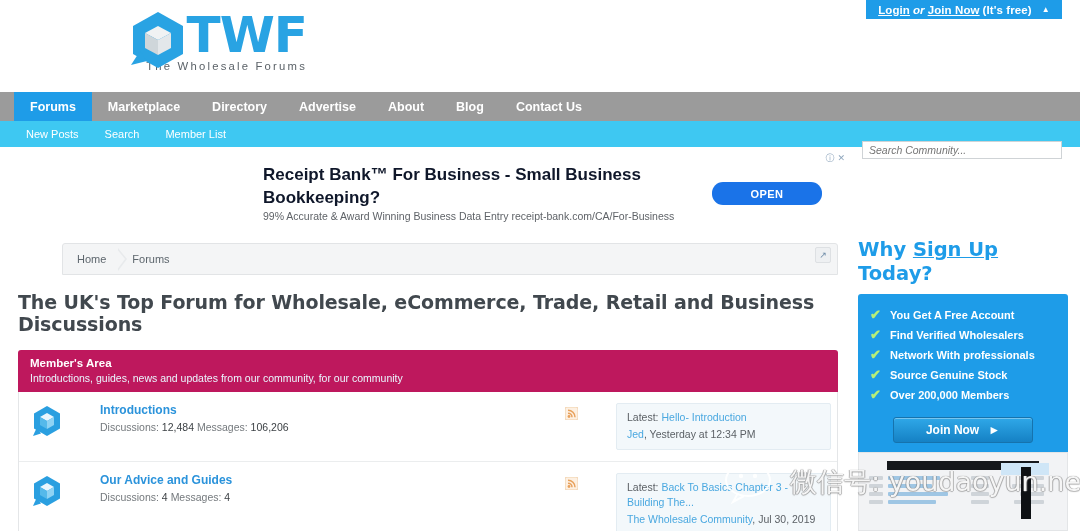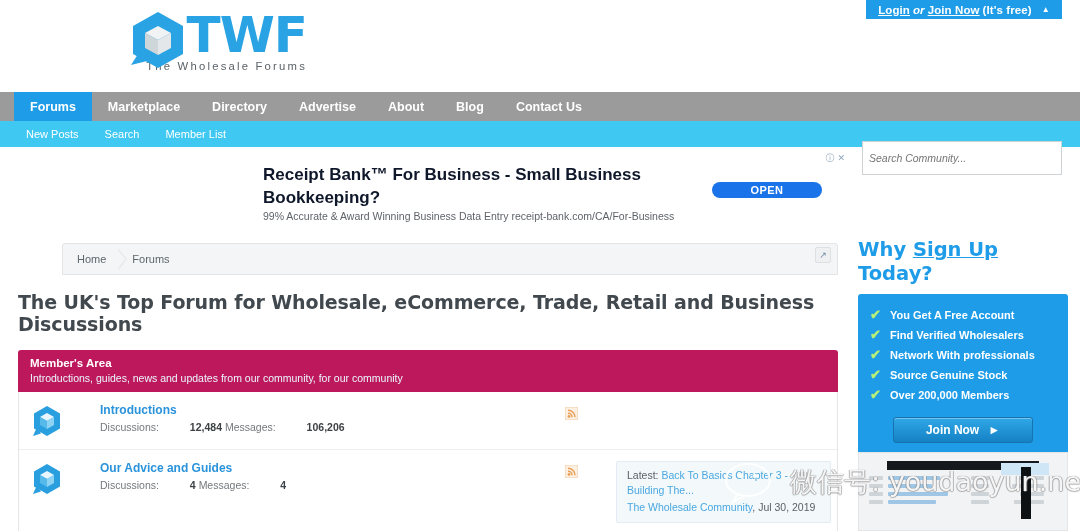--- a/index.html
+++ b/index.html
@@ -61,42 +61,42 @@
     display: flex; align-items: center; padding: 0 13px;
     color: #ffffff; font-size: 11px; white-space: nowrap;
   }
   .subnav .spacer-left { width: 13px; }
 
   
   .search-box {
     position: absolute; left: 862px; top: 141px; width: 200px; height: 18px;
     border: 1px solid #cfd3d6; background: #fff;
     font-size: 10.5px; color: #9aa0a6; font-style: italic;
-    padding: 16px 6px; line-height: 16px;
+    padding: 0 6px; line-height: 16px;
     font-family: "Liberation Sans", sans-serif;
   }
 
   
   .ad {
     position: absolute; left: 241px; top: 152px; width: 606px; height: 78px;
     background: #ffffff; border: 0;
   }
   .ad-badges { position: absolute; right: 2px; top: 2px; display: flex; gap: 3px; }
   .ad-badge { font-size: 9px; color: #8fa6bd; line-height: 9px; }
   .ad-title {
     position: absolute; left: 22px; top: 11px; width: 450px;
     font-size: 17px; font-weight: bold; color: #0f172a; line-height: 23px;
     font-family: "Liberation Sans", sans-serif;
   }
   .ad-desc {
     position: absolute; left: 22px; top: 58px;
     font-size: 10.5px; color: #5f6368;
   }
   .ad-open {
-    position: absolute; right: 25px; top: 30px; width: 110px; height: 16px;
+    position: absolute; right: 25px; top: 30px; width: 110px; height: 23px;
     background: #1a73e8; border-radius: 11px; color: #fff;
     font-size: 11px; font-weight: bold; letter-spacing: .4px;
     display:flex; align-items:center; justify-content:center;
   }
 
   
   .content { position: absolute; left: 18px; top: 243px; width: 820px; }
 
   .breadcrumb {
     height: 32px; background: #f4f5f6; border: 1px solid #e2e4e6;
@@ -141,21 +141,21 @@
     display: flex; align-items: flex-start; position: relative;
     padding: 11px 0 11px 0; border-bottom: 1px solid #ebedee;
     min-height: 58px;
     gap: 25px;
   }
   .forum-row:last-child { border-bottom: 0; }
   .f-icon { width: 56px; display:flex; justify-content:center; padding-top: 2px; }
   .f-main { flex: 0 0 440px; }
   .f-name { font-size: 12px; font-weight: bold; color: #2b93db; }
   .f-stats { font-size: 10.5px; color: #74797d; margin-top: 4px; }
-  .f-stats b { color: #3d4246; font-weight: bold; margin-left: 28px; }
+  .f-stats b { color: #3d4246; font-weight: normal; }
   .f-rss { width: 26px; padding-top: 3px; }
   .f-latest {
     flex: 1; background: #f3f8fb; border: 1px solid #e3ecf2; border-radius: 2px;
     padding: 6px 10px 7px 10px; margin-right: 6px;
   }
   .f-latest-line1 { font-size: 10.5px; color: #5c6166; line-height: 15px; }
   .f-latest-line1 a { color: #4aa8e0; }
   .f-latest-line2 { font-size: 10.5px; color: #5c6166; line-height: 15px; margin-top: 2px; }
   .f-latest-line2 a { color: #4aa8e0; }
 
@@ -304,20 +304,30 @@
           </div>
         </div>
         <div class="f-rss">
           <svg width="13" height="13" viewBox="0 0 13 13">
             <rect width="13" height="13" rx="2" fill="#fdf0e2" stroke="#f0cfa8"></rect>
             <circle cx="4" cy="9.5" r="1.4" fill="#e8a15c"></circle>
             <path d="M3 6.2a4 4 0 0 1 4 4" stroke="#e8a15c" stroke-width="1.5" fill="none"></path>
             <path d="M3 3.2a7 7 0 0 1 7 7" stroke="#e8a15c" stroke-width="1.5" fill="none"></path>
           </svg>
         </div>
+        <div class="f-latest">
+          <div class="f-latest-line1">
+            <span>Latest:</span>
+            <a>Hello- Introduction</a>
+          </div>
+          <div class="f-latest-line2">
+            <a>Jed</a><span>,</span>
+            <span>Yesterday at 12:34 PM</span>
+          </div>
+        </div>
       </div>
 
       <div class="forum-row">
         <div class="f-icon">
           <svg width="30" height="33" viewBox="0 0 30 33">
             <polygon points="15,1 28,8.5 28,23.5 15,31 2,23.5 2,8.5" fill="#2a9fe0"></polygon>
             <polygon points="5,22 1,31 9,28.5" fill="#2a9fe0"></polygon>
             <polygon points="15,8 22,12 15,16 8,12" fill="#eaf6fd"></polygon>
             <polygon points="8,12 15,16 15,24 8,20" fill="#55b9ea"></polygon>
             <polygon points="22,12 22,20 15,24 15,16" fill="#8fd3f4"></polygon>

